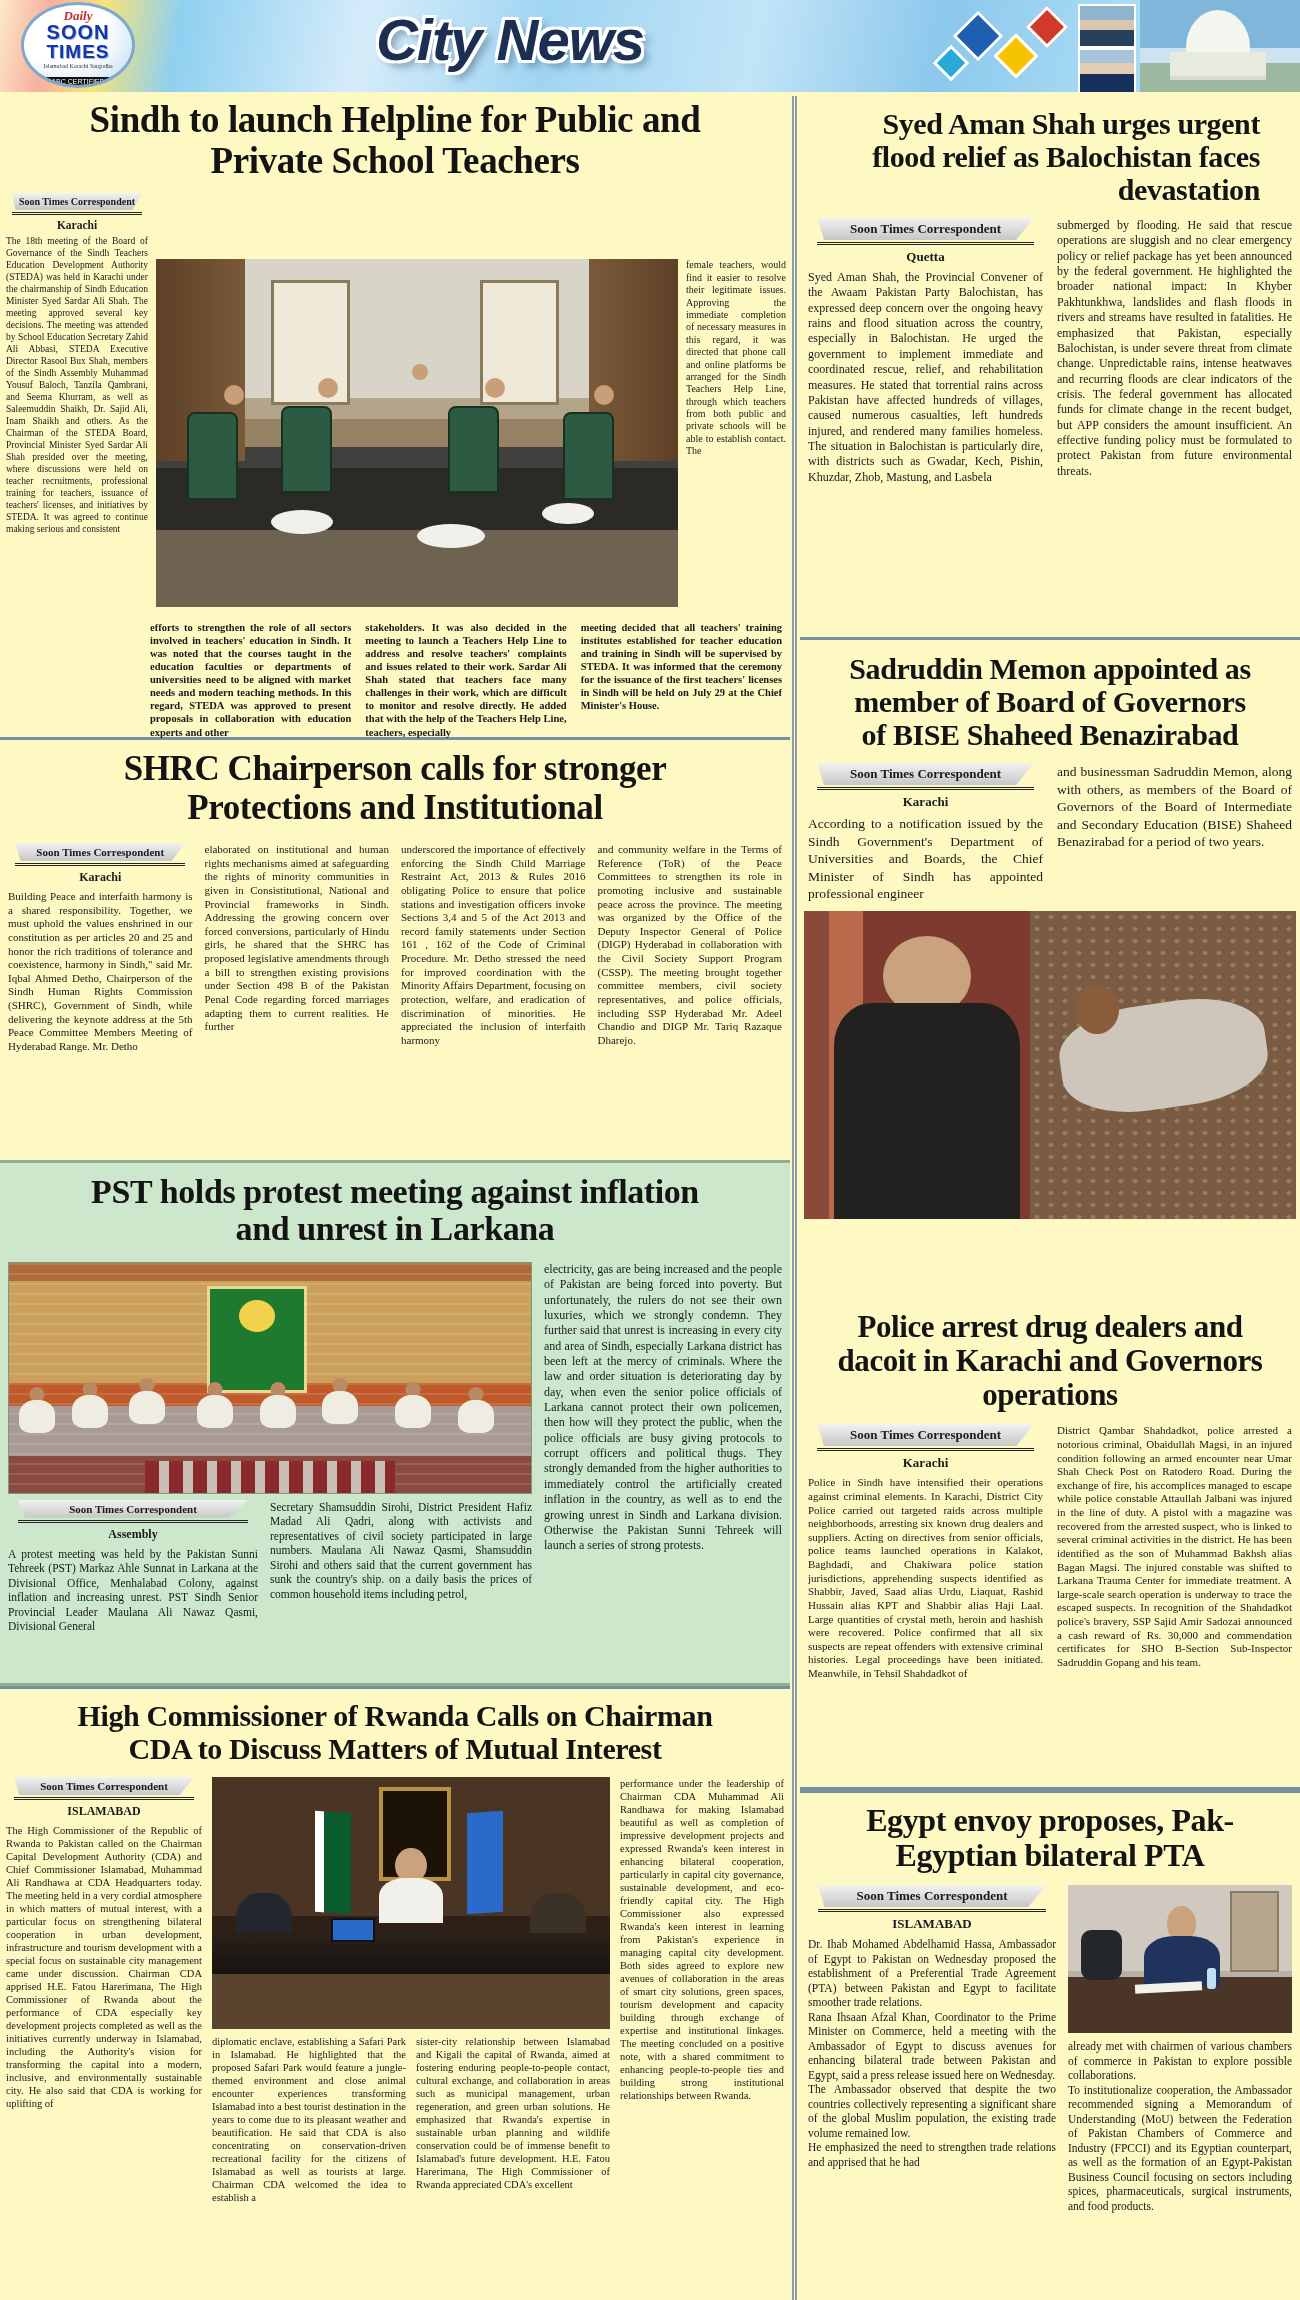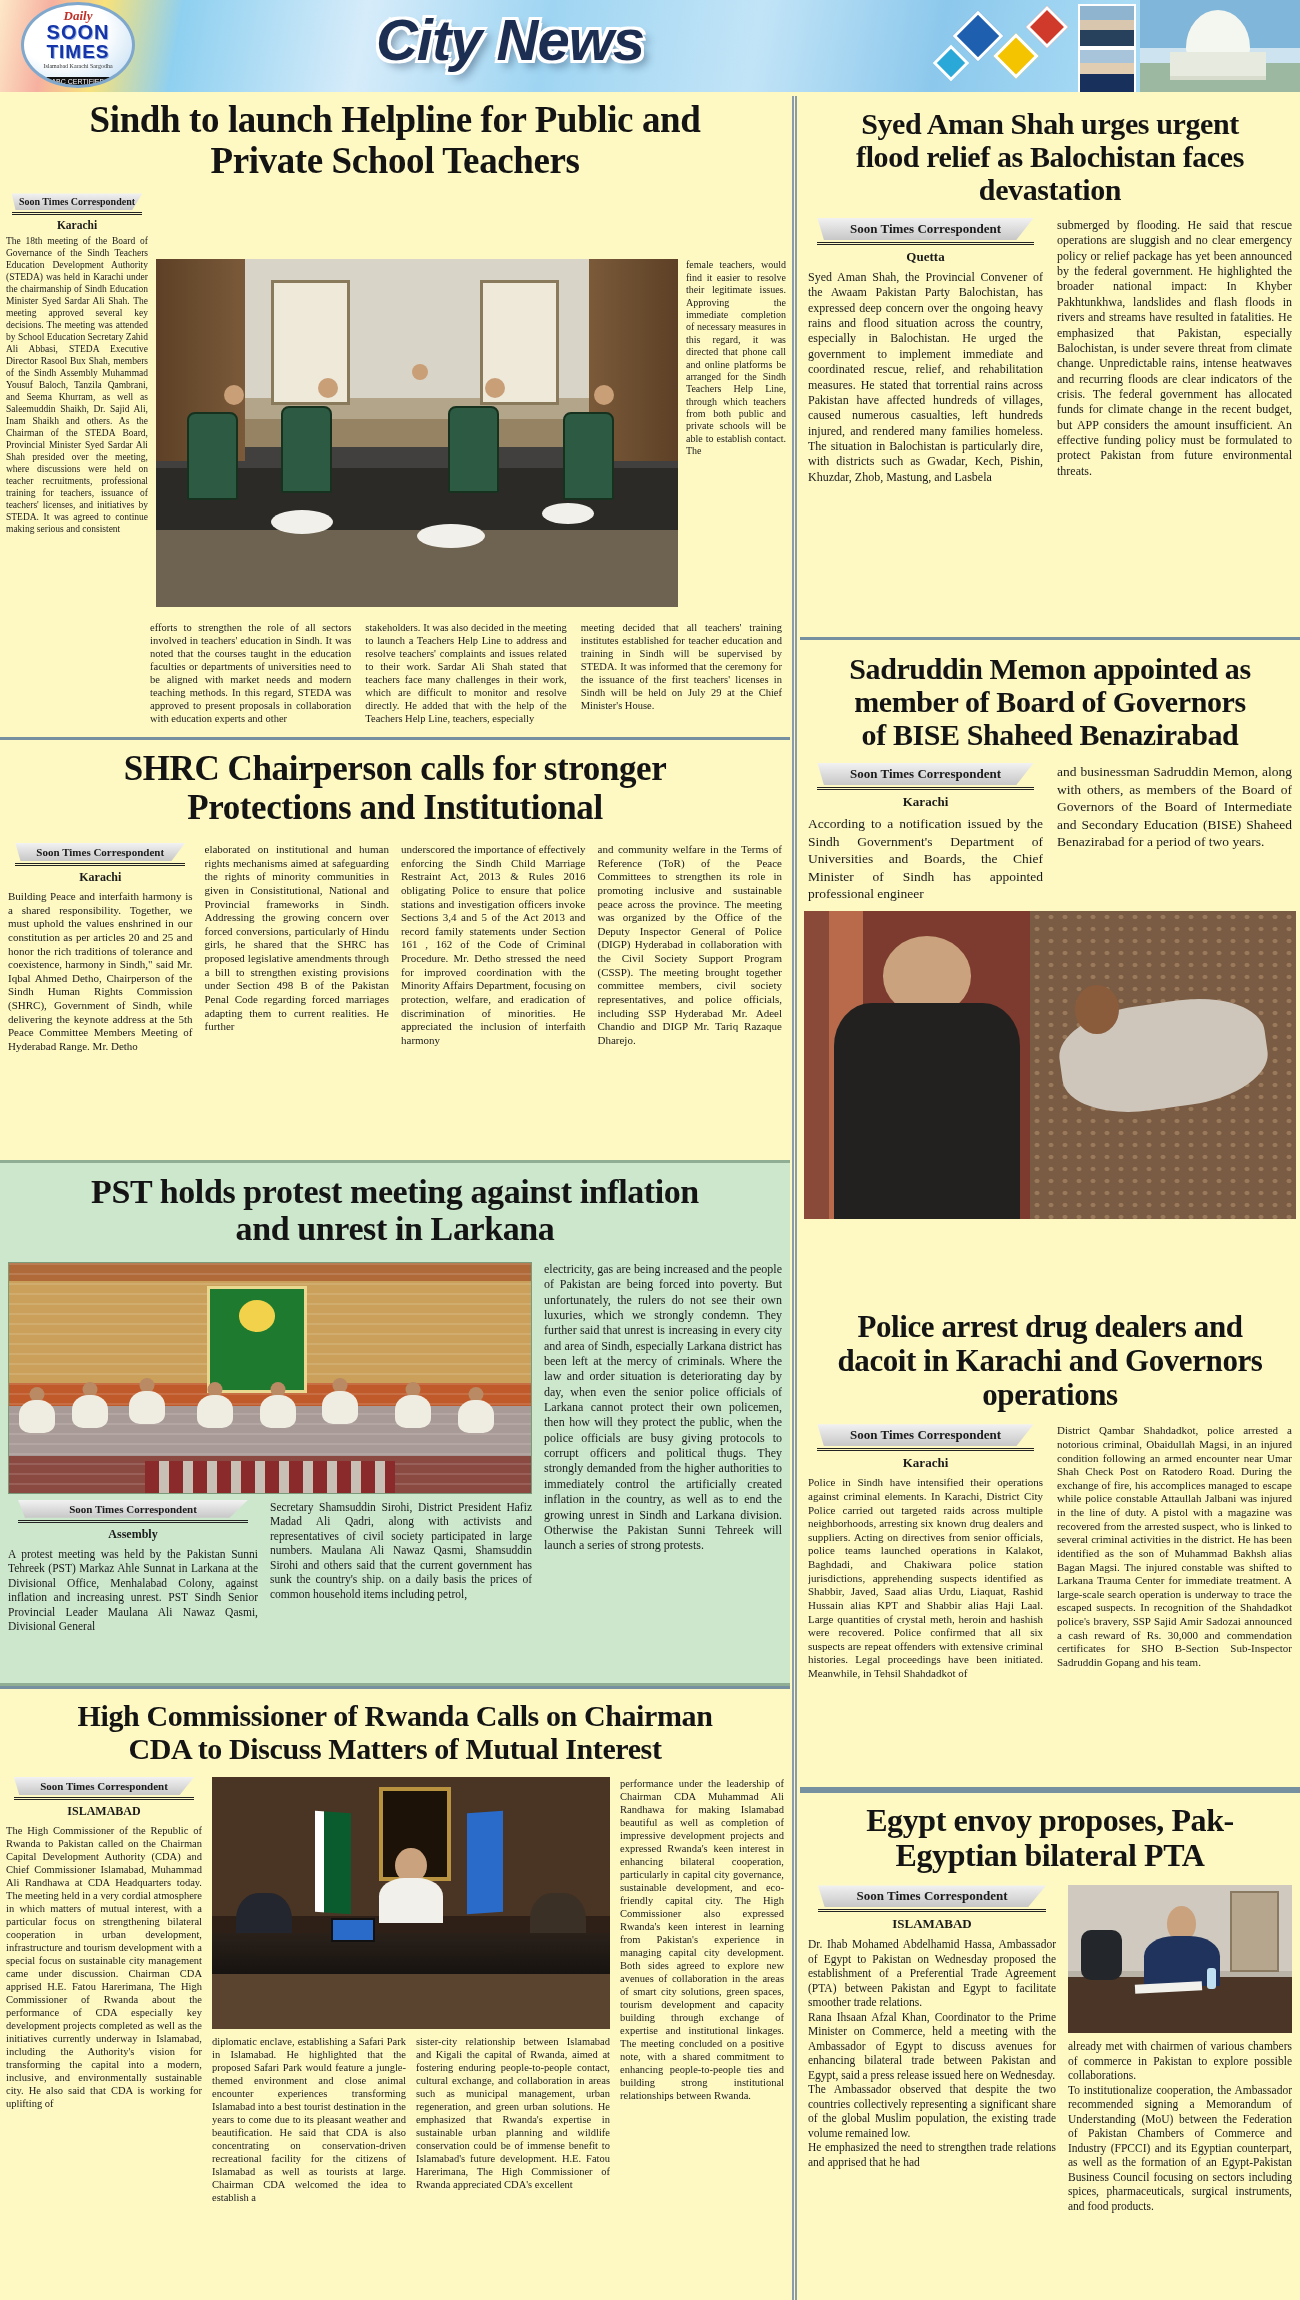--- a/index.html
+++ b/index.html
@@ -140,21 +140,21 @@
   #art-aman{left:800px;top:95px;width:500px;height:545px;}
   #art-sadr{left:800px;top:640px;width:500px;height:660px;}
   #art-police{left:800px;top:1300px;width:500px;height:490px;}
   #art-egypt{left:800px;top:1790px;width:500px;height:510px;border-top:3px solid #76909f;}
   
   .hl-steda{font-size:37px;padding:8px 55px 6px;}
   .steda-row1{display:flex;gap:8px;padding:6px 4px 0 6px;height:420px;}
   .steda-c1{width:142px;}
   .steda-photo{width:522px;height:348px;margin-top:66px;flex:none;}
   .steda-cs{width:100px;padding-top:66px;}
-  .steda-row2{display:flex;gap:14px;margin:8px 8px 0 150px;height:118px;overflow:hidden;}
+  .steda-row2{display:flex;gap:14px;margin:8px 8px 0 150px;height:118px;overflow:hidden;font-weight:bold;}
   .steda-row2 p{flex:1;}
   
   .hl-shrc{font-size:35px;padding:10px 60px 8px;}
   .shrc-row{display:flex;gap:12px;padding:8px 8px 0;height:295px;}
   .shrc-row .col{flex:1;}
   
   .hl-pst{font-size:34px;padding:8px 60px 6px;}
   .pst-grid{display:flex;gap:12px;padding-top:8px;height:418px;}
   .pst-left{width:524px;flex:none;}
   .pst-photo{width:524px;height:232px;border:1px solid #7a9a7a;box-sizing:border-box;}
@@ -164,21 +164,21 @@
   
   .hl-rw{font-size:30px;padding:10px 60px 6px;}
   .rw-row{display:flex;gap:10px;padding:6px 6px 0;height:516px;}
   .rw-c1{width:196px;flex:none;}
   .rw-mid{width:398px;flex:none;}
   .rw-photo{width:398px;height:252px;}
   .rw-midcols{display:flex;gap:10px;margin-top:6px;height:252px;overflow:hidden;}
   .rw-midcols p{flex:1;}
   .rw-c4{flex:1;}
   
-  .hl-aman{font-size:30px;padding:12px 40px 6px;}
+  .hl-aman{font-size:30px;padding:12px 40px 6px;text-align:right;}
   .two-col{display:flex;gap:14px;padding:6px 8px 0;}
   .two-col .col{flex:1;}
   .aman-cols{height:375px;}
   .hl-sadr{font-size:30px;padding:12px 45px 6px;}
   .sadr-cols{height:142px;}
   .sadr-photo{width:492px;height:308px;margin:6px auto 0;}
   .hl-police{font-size:31px;padding:10px 30px 6px;}
   .police-cols{height:352px;}
   .hl-egypt{font-size:32px;padding:10px 30px 6px;}
   .eg-row{display:flex;gap:12px;padding:6px 8px 0;height:420px;}

